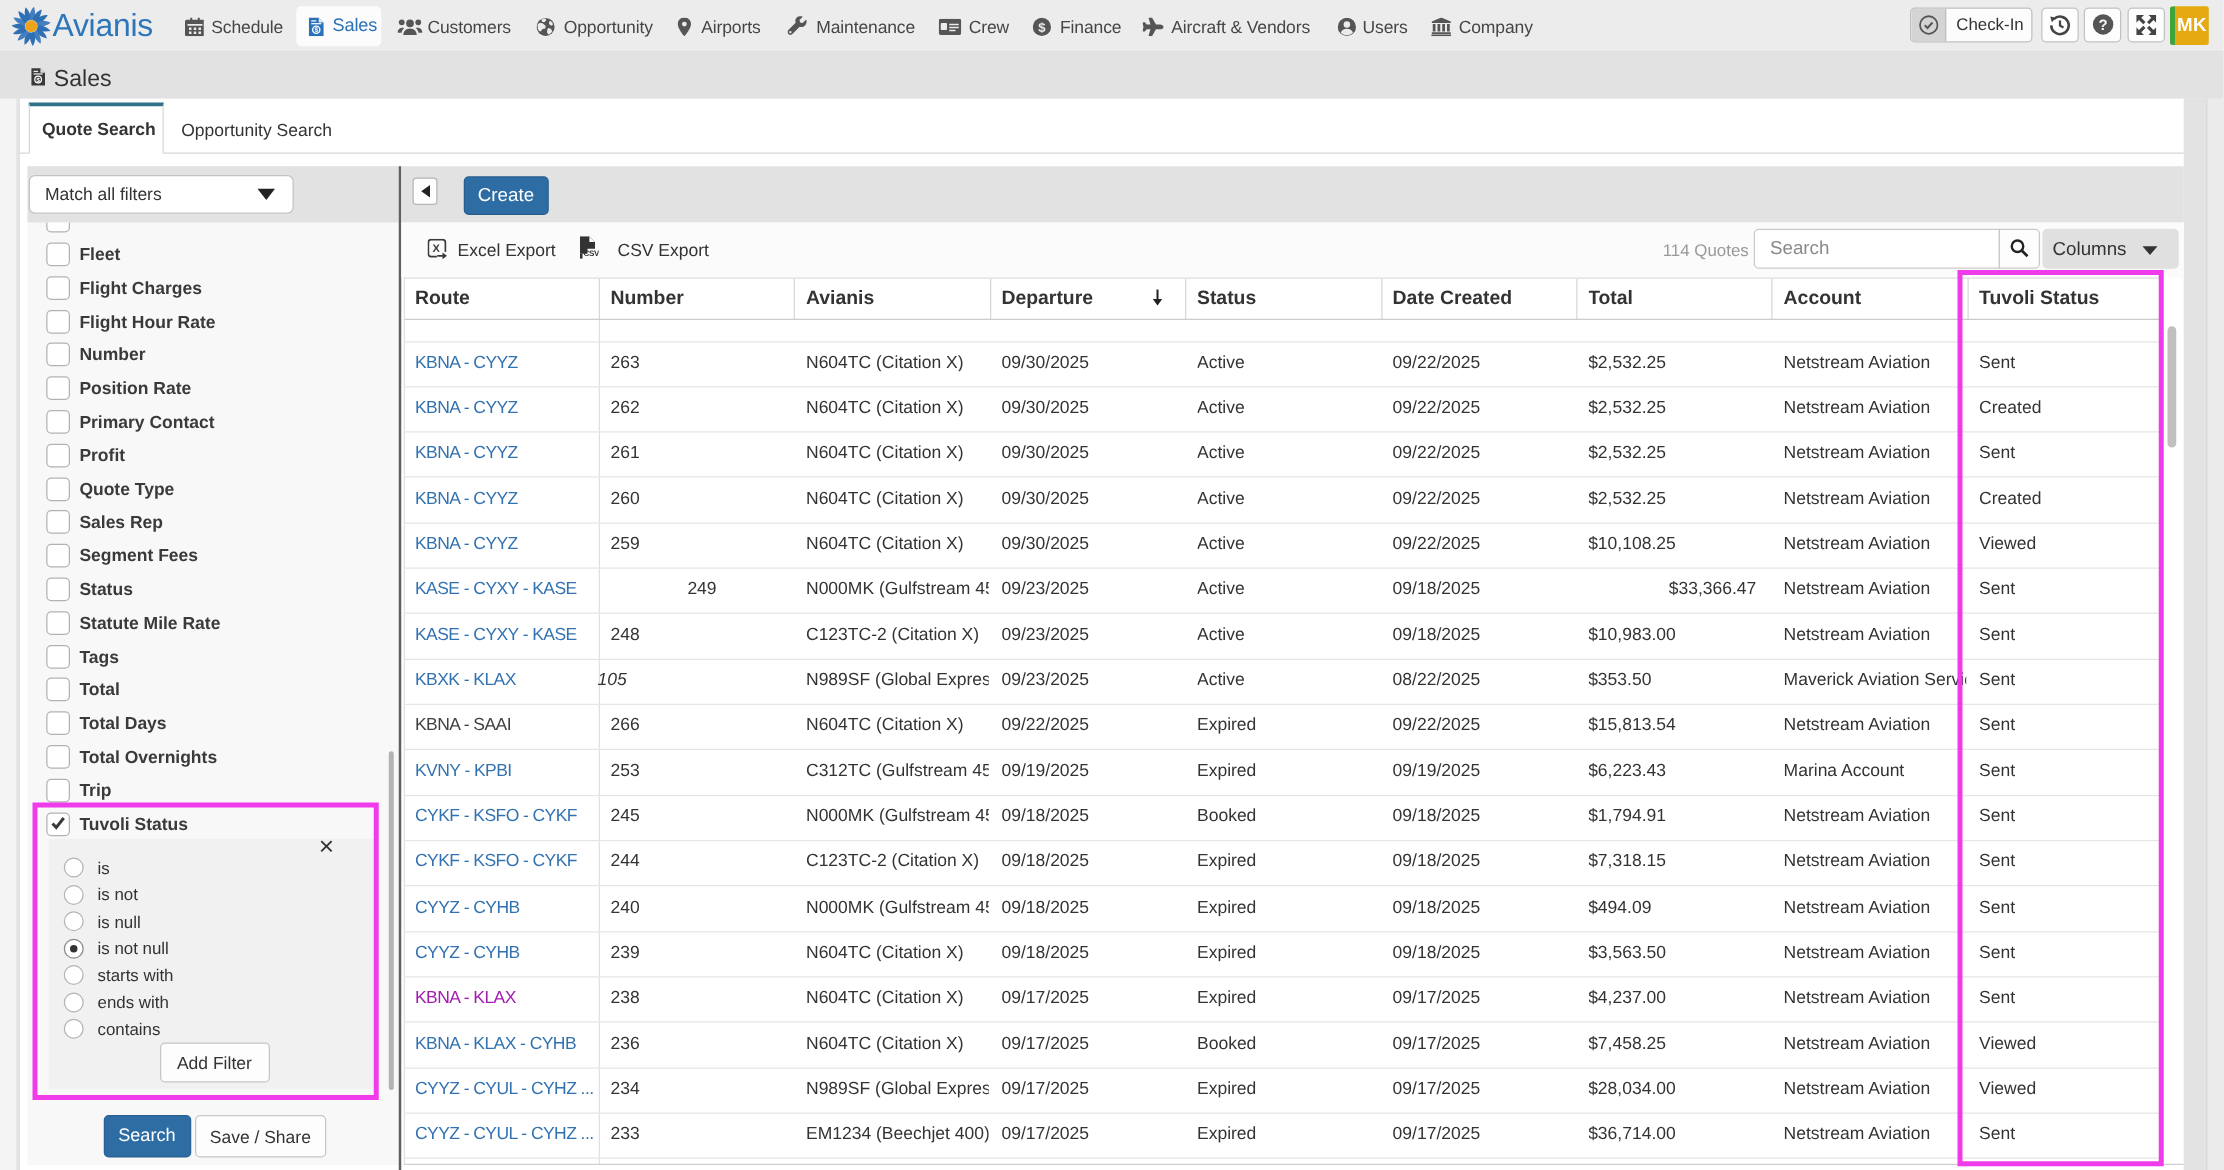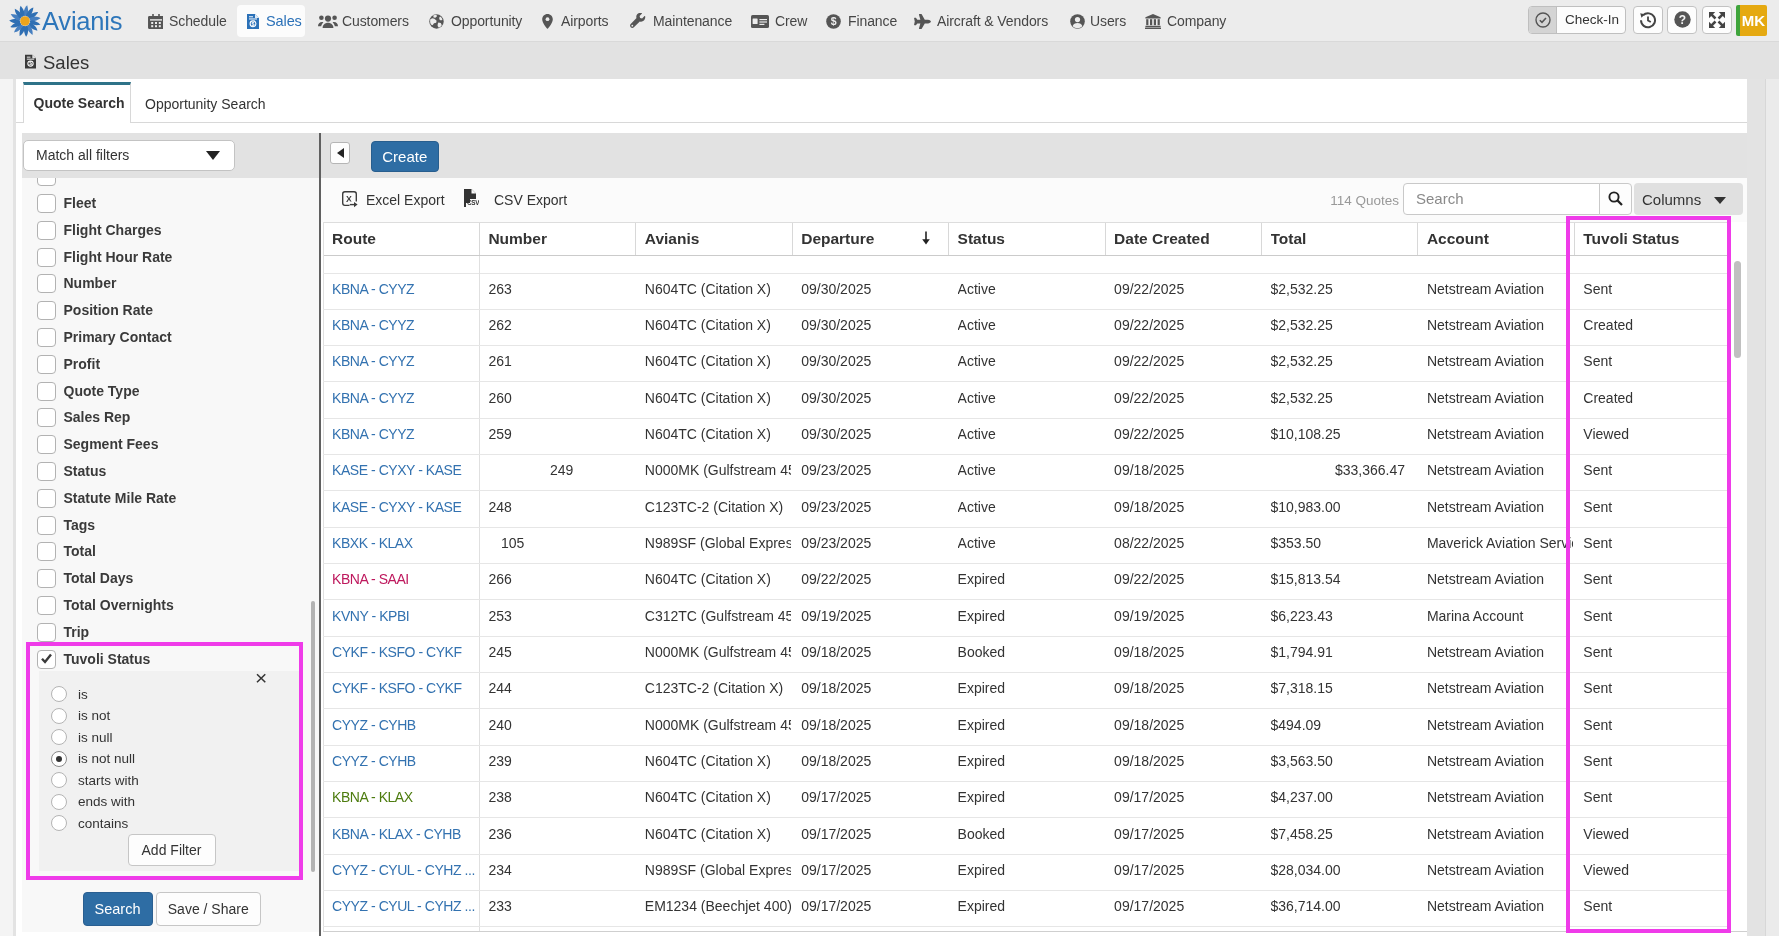--- a/index.html
+++ b/index.html
@@ -398,30 +398,30 @@
 <div class="cell" style="left:488.4px;top:498.7px;width:146.4px;">248</div>
 <div class="cell" style="left:644.8px;top:498.7px;width:146.4px;">C123TC-2 (Citation X)</div>
 <div class="cell" style="left:801.2px;top:498.7px;width:146.4px;">09/23/2025</div>
 <div class="cell" style="left:957.6px;top:498.7px;width:146.4px;">Active</div>
 <div class="cell" style="left:1114.1px;top:498.7px;width:146.4px;">09/18/2025</div>
 <div class="cell" style="left:1270.5px;top:498.7px;width:146.4px;">$10,983.00</div>
 <div class="cell" style="left:1426.9px;top:498.7px;width:146.4px;">Netstream Aviation</div>
 <div class="cell" style="left:1583.3px;top:498.7px;width:146.4px;">Sent</div>
 <div class="rowline" style="left:322.5px;top:526.81px;width:1407.7px"></div>
 <div class="cell" style="left:332.0px;top:535.1px;width:146.4px;color:#3372b0;letter-spacing:-0.45px">KBXK - KLAX</div>
-<div class="cell" style="left:501px;top:535.1px;width:146.4px;">105</div>
+<div class="cell" style="left:478px;top:535.1px;width:146.4px;font-style:italic;">105</div>
 <div class="cell" style="left:644.8px;top:535.1px;width:146.4px;">N989SF (Global Express)</div>
 <div class="cell" style="left:801.2px;top:535.1px;width:146.4px;">09/23/2025</div>
 <div class="cell" style="left:957.6px;top:535.1px;width:146.4px;">Active</div>
 <div class="cell" style="left:1114.1px;top:535.1px;width:146.4px;">08/22/2025</div>
 <div class="cell" style="left:1270.5px;top:535.1px;width:146.4px;">$353.50</div>
 <div class="cell" style="left:1426.9px;top:535.1px;width:146.4px;">Maverick Aviation Services</div>
 <div class="cell" style="left:1583.3px;top:535.1px;width:146.4px;">Sent</div>
 <div class="rowline" style="left:322.5px;top:563.14px;width:1407.7px"></div>
-<div class="cell" style="left:332.0px;top:571.4px;width:146.4px;color:#be185d;letter-spacing:-0.45px">KBNA - SAAI</div>
+<div class="cell" style="left:332.0px;top:571.4px;width:146.4px;color:#404040;letter-spacing:-0.45px">KBNA - SAAI</div>
 <div class="cell" style="left:488.4px;top:571.4px;width:146.4px;">266</div>
 <div class="cell" style="left:644.8px;top:571.4px;width:146.4px;">N604TC (Citation X)</div>
 <div class="cell" style="left:801.2px;top:571.4px;width:146.4px;">09/22/2025</div>
 <div class="cell" style="left:957.6px;top:571.4px;width:146.4px;">Expired</div>
 <div class="cell" style="left:1114.1px;top:571.4px;width:146.4px;">09/22/2025</div>
 <div class="cell" style="left:1270.5px;top:571.4px;width:146.4px;">$15,813.54</div>
 <div class="cell" style="left:1426.9px;top:571.4px;width:146.4px;">Netstream Aviation</div>
 <div class="cell" style="left:1583.3px;top:571.4px;width:146.4px;">Sent</div>
 <div class="rowline" style="left:322.5px;top:599.47px;width:1407.7px"></div>
 <div class="cell" style="left:332.0px;top:607.7px;width:146.4px;color:#3372b0;letter-spacing:-0.45px">KVNY - KPBI</div>
@@ -467,21 +467,21 @@
 <div class="cell" style="left:332.0px;top:753.1px;width:146.4px;color:#3372b0;letter-spacing:-0.45px">CYYZ - CYHB</div>
 <div class="cell" style="left:488.4px;top:753.1px;width:146.4px;">239</div>
 <div class="cell" style="left:644.8px;top:753.1px;width:146.4px;">N604TC (Citation X)</div>
 <div class="cell" style="left:801.2px;top:753.1px;width:146.4px;">09/18/2025</div>
 <div class="cell" style="left:957.6px;top:753.1px;width:146.4px;">Expired</div>
 <div class="cell" style="left:1114.1px;top:753.1px;width:146.4px;">09/18/2025</div>
 <div class="cell" style="left:1270.5px;top:753.1px;width:146.4px;">$3,563.50</div>
 <div class="cell" style="left:1426.9px;top:753.1px;width:146.4px;">Netstream Aviation</div>
 <div class="cell" style="left:1583.3px;top:753.1px;width:146.4px;">Sent</div>
 <div class="rowline" style="left:322.5px;top:781.12px;width:1407.7px"></div>
-<div class="cell" style="left:332.0px;top:789.4px;width:146.4px;color:#4d7c0f;letter-spacing:-0.45px">KBNA - KLAX</div>
+<div class="cell" style="left:332.0px;top:789.4px;width:146.4px;color:#a21caf;letter-spacing:-0.45px">KBNA - KLAX</div>
 <div class="cell" style="left:488.4px;top:789.4px;width:146.4px;">238</div>
 <div class="cell" style="left:644.8px;top:789.4px;width:146.4px;">N604TC (Citation X)</div>
 <div class="cell" style="left:801.2px;top:789.4px;width:146.4px;">09/17/2025</div>
 <div class="cell" style="left:957.6px;top:789.4px;width:146.4px;">Expired</div>
 <div class="cell" style="left:1114.1px;top:789.4px;width:146.4px;">09/17/2025</div>
 <div class="cell" style="left:1270.5px;top:789.4px;width:146.4px;">$4,237.00</div>
 <div class="cell" style="left:1426.9px;top:789.4px;width:146.4px;">Netstream Aviation</div>
 <div class="cell" style="left:1583.3px;top:789.4px;width:146.4px;">Sent</div>
 <div class="rowline" style="left:322.5px;top:817.45px;width:1407.7px"></div>
 <div class="cell" style="left:332.0px;top:825.7px;width:146.4px;color:#3372b0;letter-spacing:-0.45px">KBNA - KLAX - CYHB</div>

